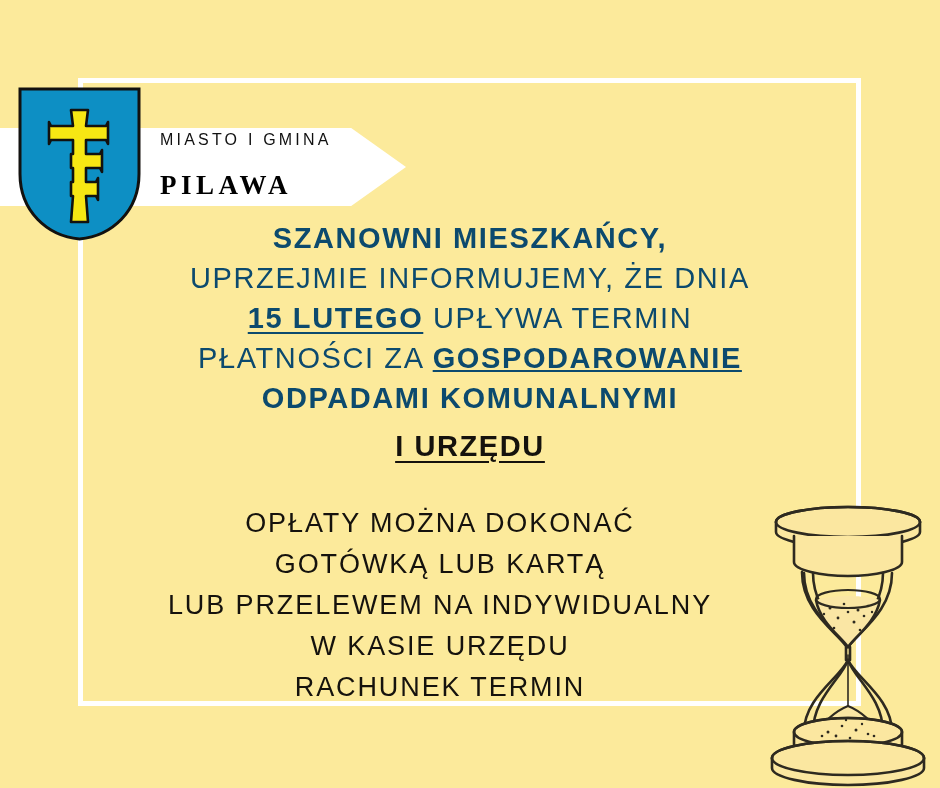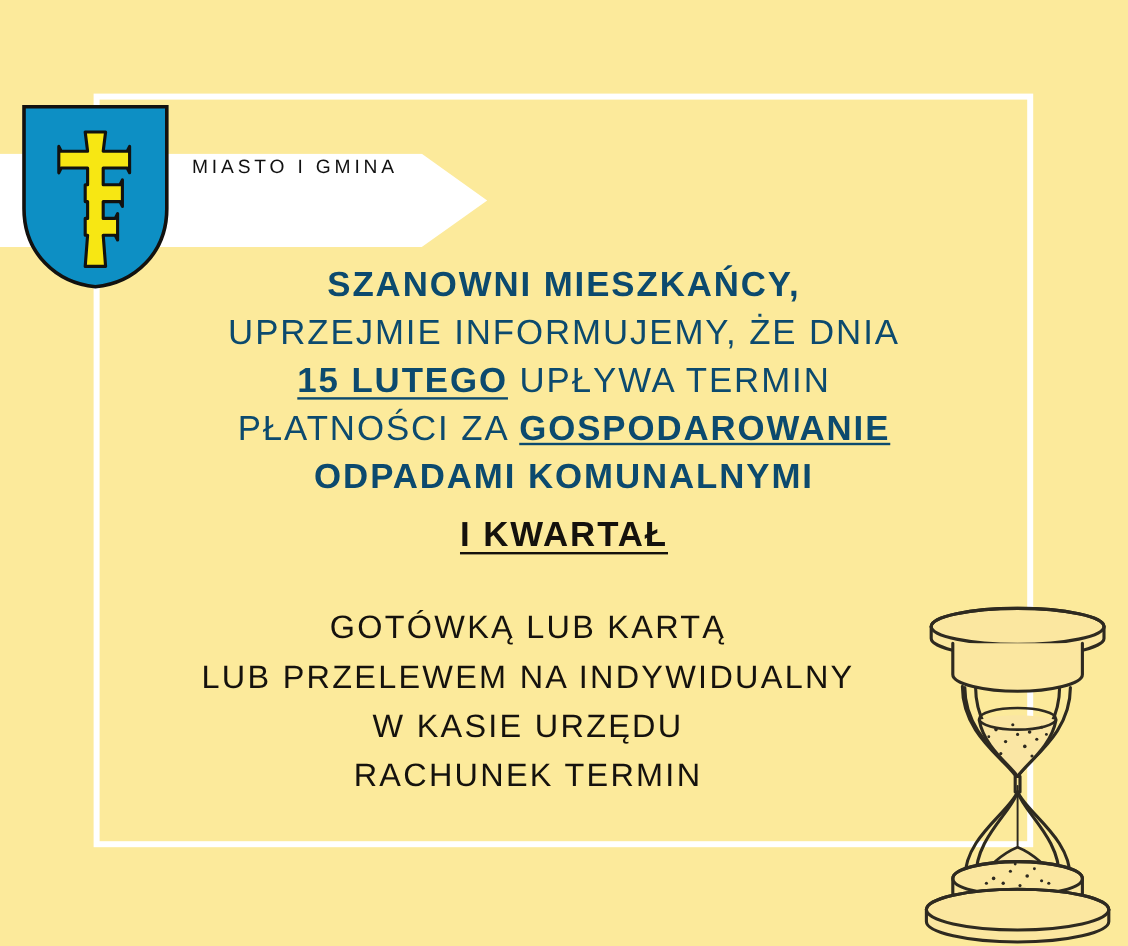--- a/index.html
+++ b/index.html
@@ -152,35 +152,37 @@
 
   <div class="crest">
     <svg viewBox="0 0 125 156" xmlns="http://www.w3.org/2000/svg">
       <path d="M3 3 H122 V88 C122 125 95 150 62.5 153 C30 150 3 125 3 88 Z" fill="#0d8fc4" stroke="#12110f" stroke-width="3"></path>
       <path d="M54 24 H71 L69 40 H89 L91 36 L91 58 L89 54 H69 L69 68 H83 L85 64 L85 86 L83 82 H69 L69 96 H79 L81 92 L81 114 L79 110 H69 L71 136 H54 L56 110 H54 L54 96 H56 L56 82 H54 L54 68 H56 L56 54 H34 L32 58 L32 36 L34 40 H56 Z" fill="#f7e713" stroke="#12110f" stroke-width="2.6" stroke-linejoin="round"></path>
     </svg>
   </div>
 
   <div class="banner-text">
     <div class="banner-line1">MIASTO I GMINA</div>
+    <div class="banner-line2">PILAWA</div>
   </div>
 
   <div class="message">
     <div class="msg-line bold">SZANOWNI MIESZKAŃCY,</div>
     <div class="msg-line">UPRZEJMIE INFORMUJEMY, ŻE DNIA</div>
     <div class="msg-line"><span class="b u">15 LUTEGO</span><span> UPŁYWA TERMIN</span></div>
     <div class="msg-line"><span>PŁATNOŚCI ZA </span><span class="b">GOSPODAROWANIE</span></div>
     <div class="msg-line bold">ODPADAMI KOMUNALNYMI</div>
   </div>
 
   <div class="quarter">
-    <span class="quarter-text"> I KWARTAŁ </span>
+    <span class="quarter-text"> I URZĘDU </span>
   </div>
 
   <div class="payinfo">
+    <div class="pay-line">OPŁATY MOŻNA DOKONAĆ</div>
     <div class="pay-line">GOTÓWKĄ LUB KARTĄ</div>
     <div class="pay-line">LUB PRZELEWEM NA INDYWIDUALNY</div>
     <div class="pay-line">W KASIE URZĘDU</div>
     <div class="pay-line">RACHUNEK TERMIN</div>
   </div>
 
   <div class="hourglass">
     <svg viewBox="0 0 180 288" xmlns="http://www.w3.org/2000/svg">
       <g fill="none" stroke="#2e2a20" stroke-width="2.6" stroke-linejoin="round" stroke-linecap="round">
 

